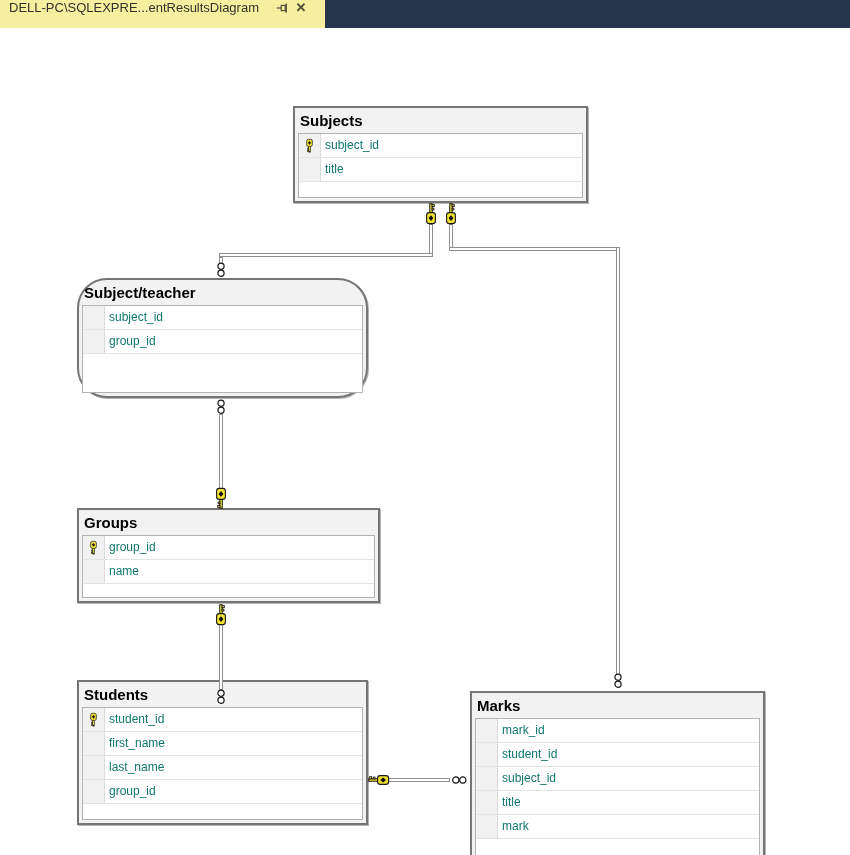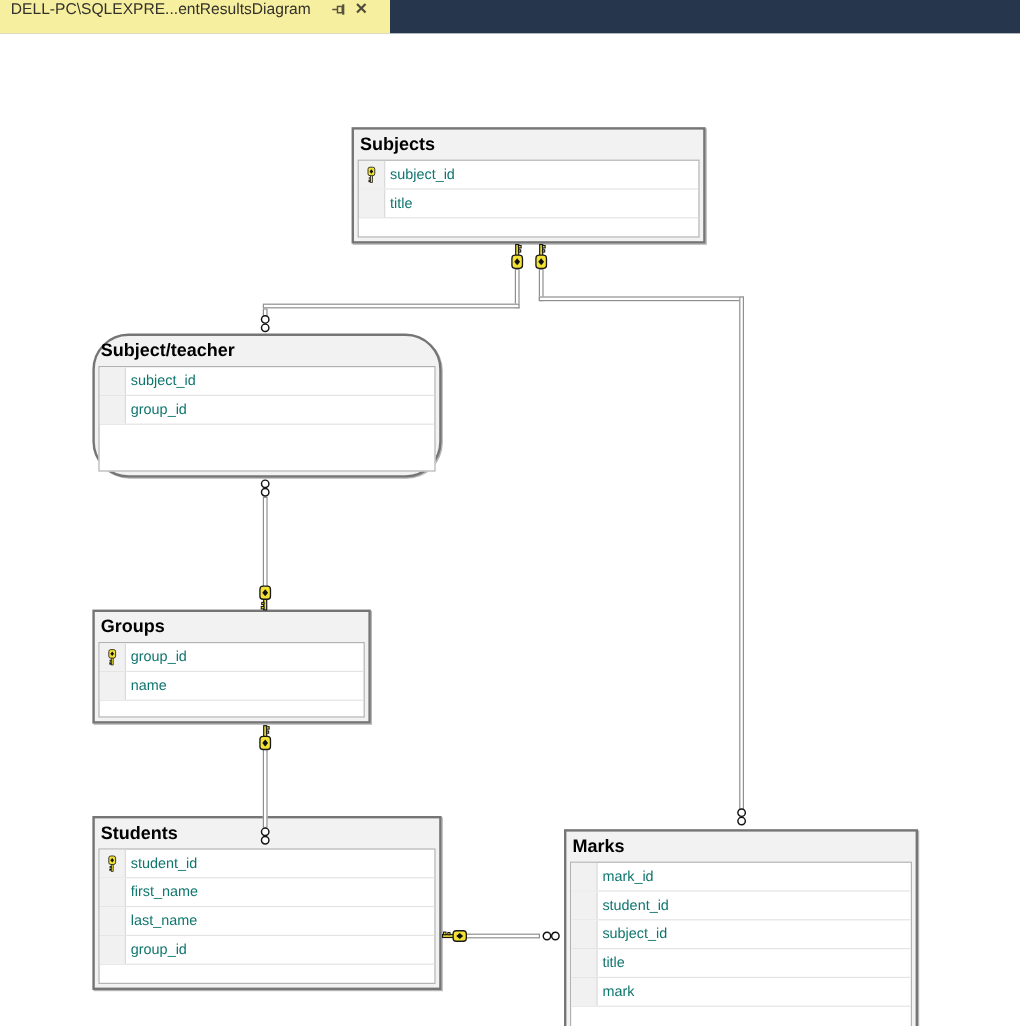--- a/index.html
+++ b/index.html
@@ -79,21 +79,21 @@
           <div class="db-row">
             <div class="icon-cell"></div>
             <div class="name-cell">subject_id</div>
           </div>
           <div class="db-row">
             <div class="icon-cell"></div>
             <div class="name-cell">group_id</div>
           </div>
         </div>
       </div>
-      <div class="db-table" style="left: 77px; top: 480px; width: 232px; height: 95px;">
+      <div class="db-table" style="left: 77px; top: 480px; width: 303px; height: 95px;">
         <div class="db-table-header">Groups</div>
         <div class="db-table-body">
           <div class="db-row">
             <div class="icon-cell">
               <svg viewBox="0 0 14 22" width="9" height="15" style="transform: rotate(180deg); transform-origin: 50% 50%;">
                 <use href="#sym-key" xlink:href="#sym-key"></use>
               </svg>
             </div>
             <div class="name-cell">group_id</div>
           </div>

